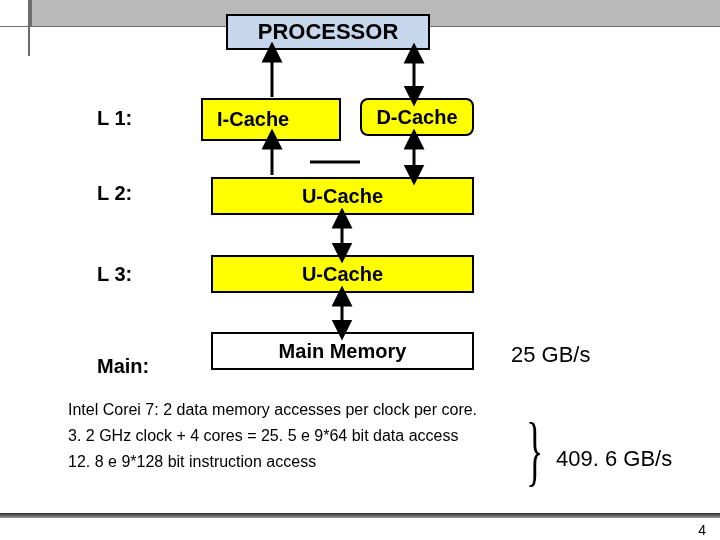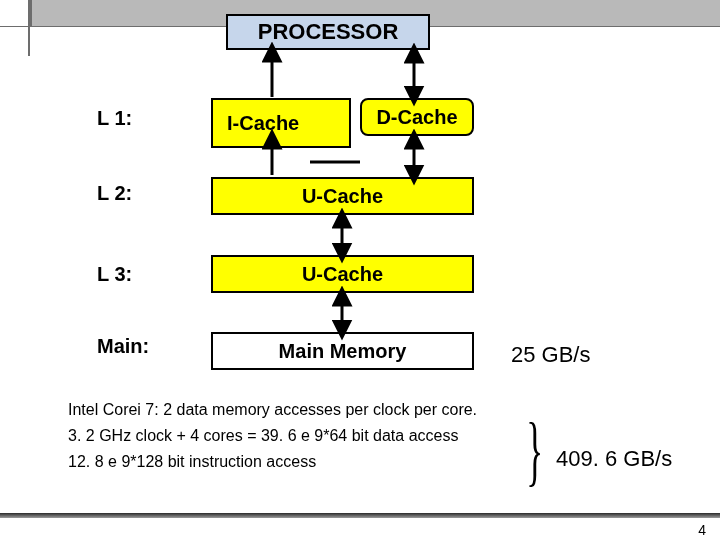--- a/index.html
+++ b/index.html
@@ -108,36 +108,36 @@
 </div>
 <div class="vrule"></div>
 
 <div class="stage">
 
   <div class="box proc" style="left:226px; top:14px; width:204px; height:36px;">PROCESSOR</div>
 
   <div class="lbl" style="left:97px; top:107px;">L 1:</div>
   <div class="lbl" style="left:97px; top:182px;">L 2:</div>
   <div class="lbl" style="left:97px; top:263px;">L 3:</div>
-  <div class="lbl" style="left:97px; top:335px;">Main:</div>
+  <div class="lbl" style="left:97px; top:355px;">Main:</div>
 
-  <div class="box yellow L1pad" style="left:211px; top:98px; width:140px; height:50px;">I-Cache</div>
+  <div class="box yellow L1pad" style="left:201px; top:98px; width:140px; height:43px;">I-Cache</div>
   <div class="box yellow" style="left:360px; top:98px; width:114px; height:38px;border-radius:8px;">D-Cache</div>
 
   <div class="box yellow" style="left:211px; top:177px; width:263px; height:38px;">U-Cache</div>
 
   <div class="box yellow" style="left:211px; top:255px; width:263px; height:38px;">U-Cache</div>
 
   <div class="box main" style="left:211px; top:332px; width:263px; height:38px;">Main Memory</div>
 
   <div class="bw" style="left:511px; top:342px;">25 GB/s</div>
   <div class="bw" style="left:556px; top:446px;">409. 6 GB/s</div>
 
   <div class="note" style="left:68px; top:398px;">Intel Corei 7: 2 data memory accesses per clock per core.</div>
-  <div class="note" style="left:68px; top:424px;">3. 2 GHz clock + 4 cores = 39. 6 e 9*64 bit data access</div>
+  <div class="note" style="left:68px; top:424px;">3. 2 GHz clock + 4 cores = 25. 5 e 9*64 bit data access</div>
   <div class="note" style="left:68px; top:450px;">12. 8 e 9*128 bit instruction access</div>
 
   <div class="brace" style="left:516px; top:412px;">}</div>
 
   <svg class="arrows">
     <defs>
       <marker id="ah" markerWidth="7" markerHeight="7" refX="3.5" refY="3.5" orient="auto">
         <polygon points="0,0 7,3.5 0,7" fill="#000"></polygon>
       </marker>
       <marker id="ah2" markerWidth="7" markerHeight="7" refX="3.5" refY="3.5" orient="auto">

